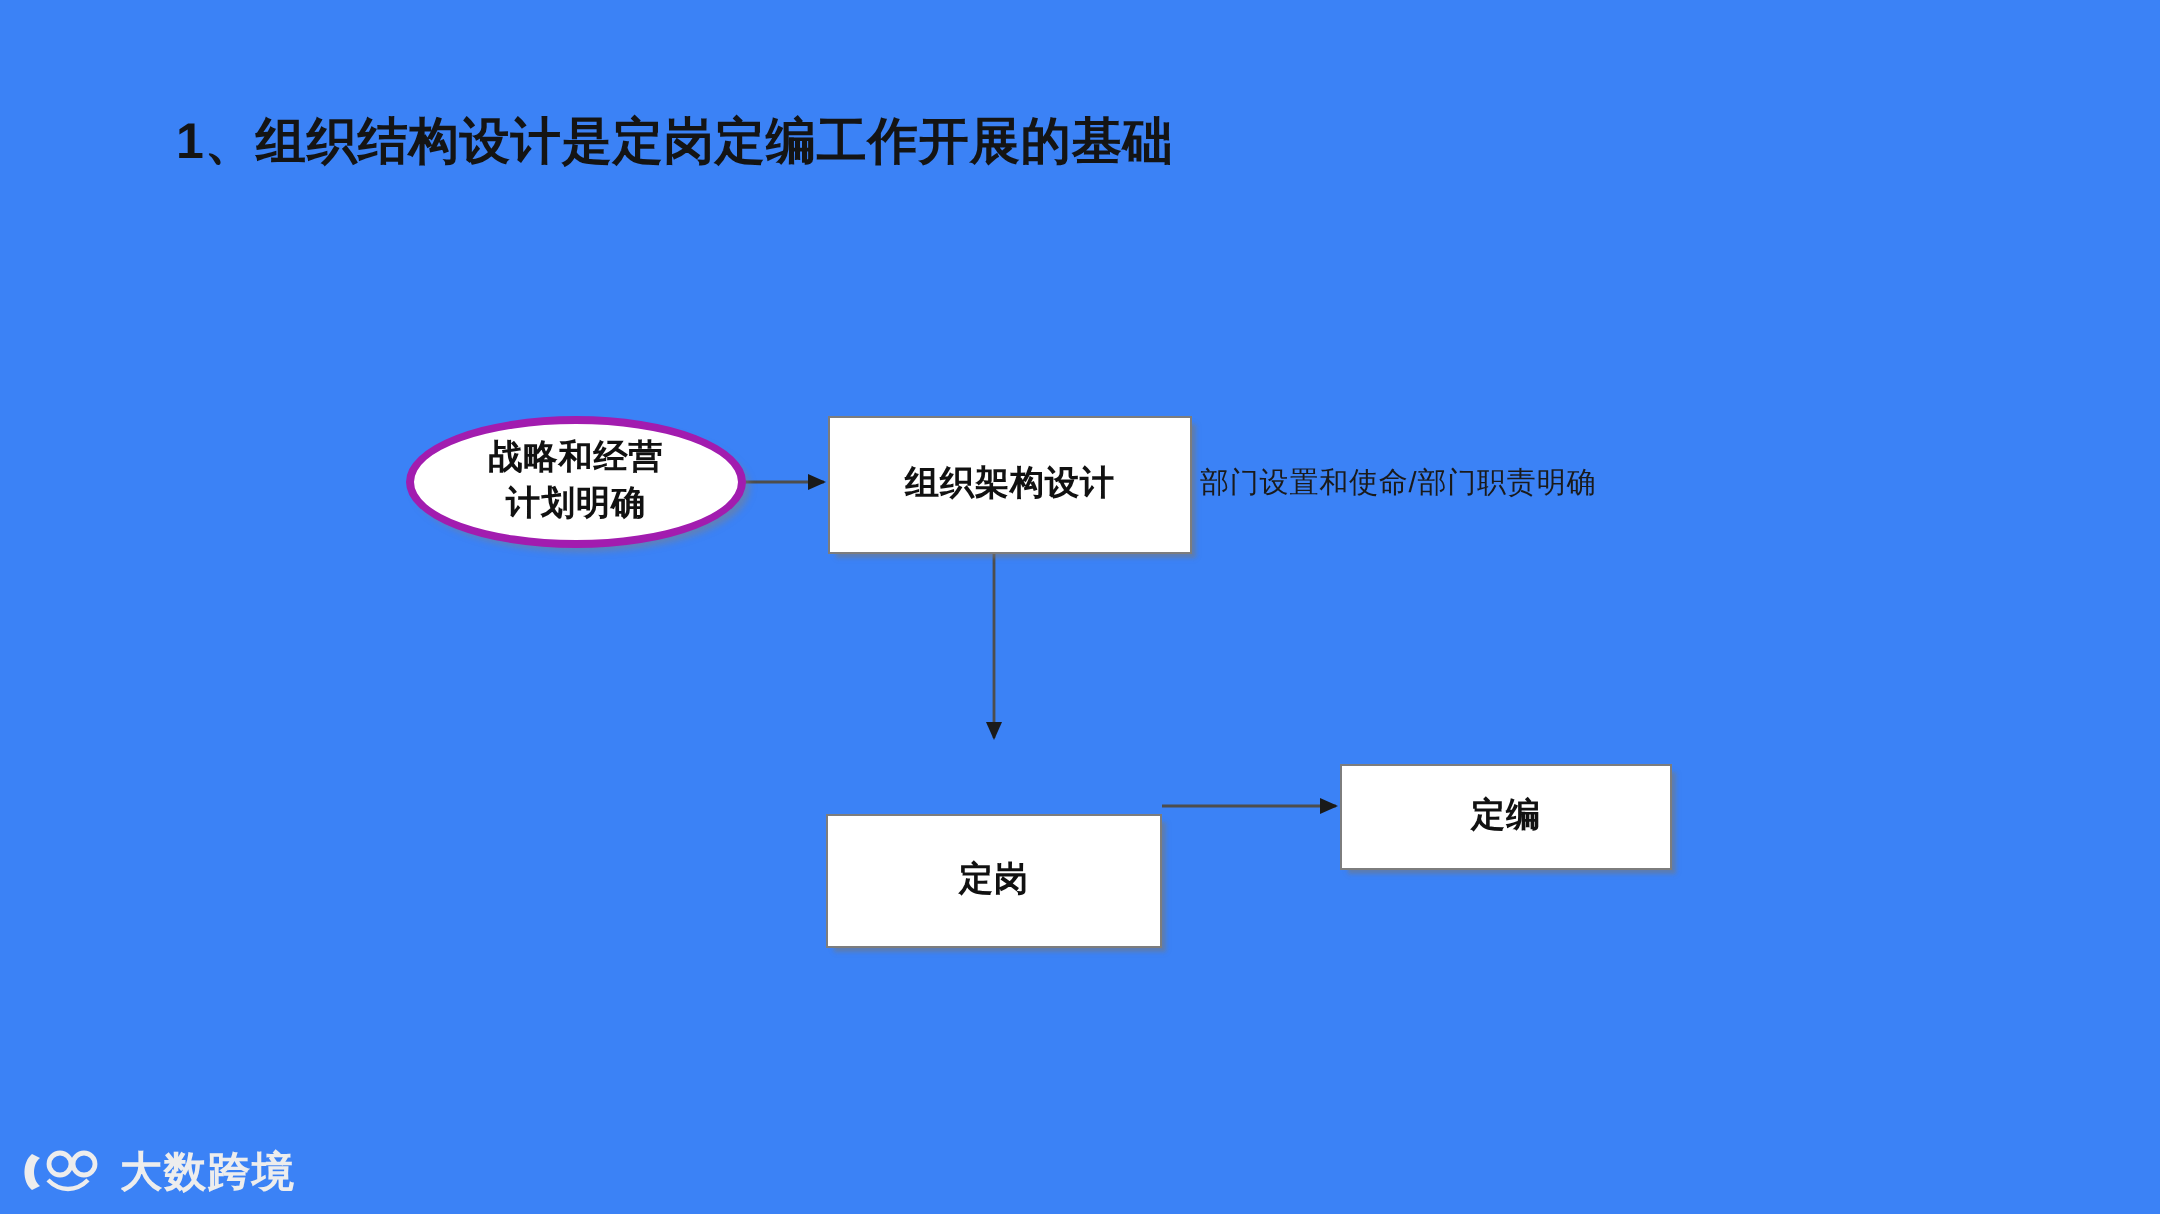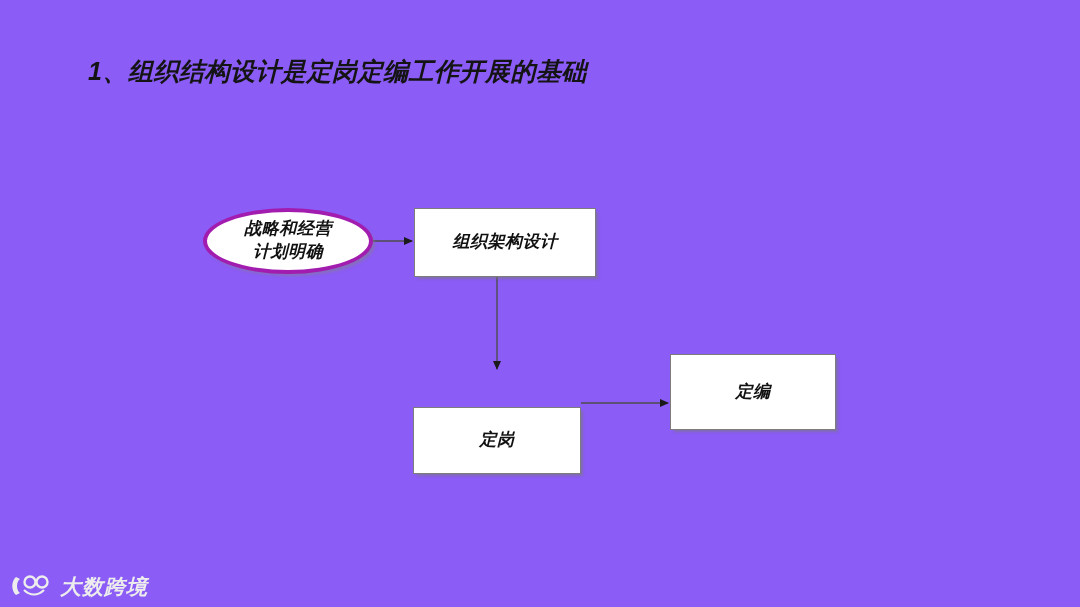--- a/index.html
+++ b/index.html
@@ -14,22 +14,21 @@
     position: relative;
     overflow: hidden;
     font-family: "Liberation Sans", "DejaVu Sans", sans-serif;
     color: #000000;
   }
 
   
   #slide {
     position: absolute;
     inset: 0;
-    background: #8b5cf6;
-    font-style: italic;
+    background: #3b82f6;
   }
 
   
   #slide-title {
     position: absolute;
     left: 88px;
     top: 57px;
     font-size: 25px;
     font-weight: bold;
     letter-spacing: 0.5px;
@@ -97,23 +96,23 @@
   }
   #node-post-setting {
     left: 413px;
     top: 371px;
     width: 168px;
     height: 67px;
     margin-top: 36px;
   }
   #node-staffing {
     left: 670px;
-    top: 354px;
+    top: 382px;
     width: 166px;
-    height: 76px;
+    height: 53px;
     text-align: center;
   }
 
   
   #annotation-dept {
     position: absolute;
     left: 600px;
     top: 232px;
     font-size: 14.5px;
     font-weight: normal;
@@ -185,20 +184,21 @@
     </div>
 
     <div id="node-post-setting" class="node node-box">
       <span class="node-label regular">定岗</span>
     </div>
 
     <div id="node-staffing" class="node node-box">
       <span class="node-label">定编</span>
     </div>
 
+    <div id="annotation-dept">部门设置和使命/部门职责明确</div>
 
   </div>
 
   <div id="watermark">
     <svg id="watermark-mark" width="44" height="26" viewBox="0 0 44 26" xmlns="http://www.w3.org/2000/svg">
       <path d="M6 4 C1 8, 1 18, 6 22 L10 20 C6 17, 6 9, 10 6 Z" fill="#ededed"></path>
       <circle cx="20" cy="9" r="5.5" fill="none" stroke="#ededed" stroke-width="2.4"></circle>
       <circle cx="32" cy="9" r="5.5" fill="none" stroke="#ededed" stroke-width="2.4"></circle>
       <path d="M14 17 C20 23, 28 23, 34 17" fill="none" stroke="#ededed" stroke-width="2.2"></path>
     </svg>

